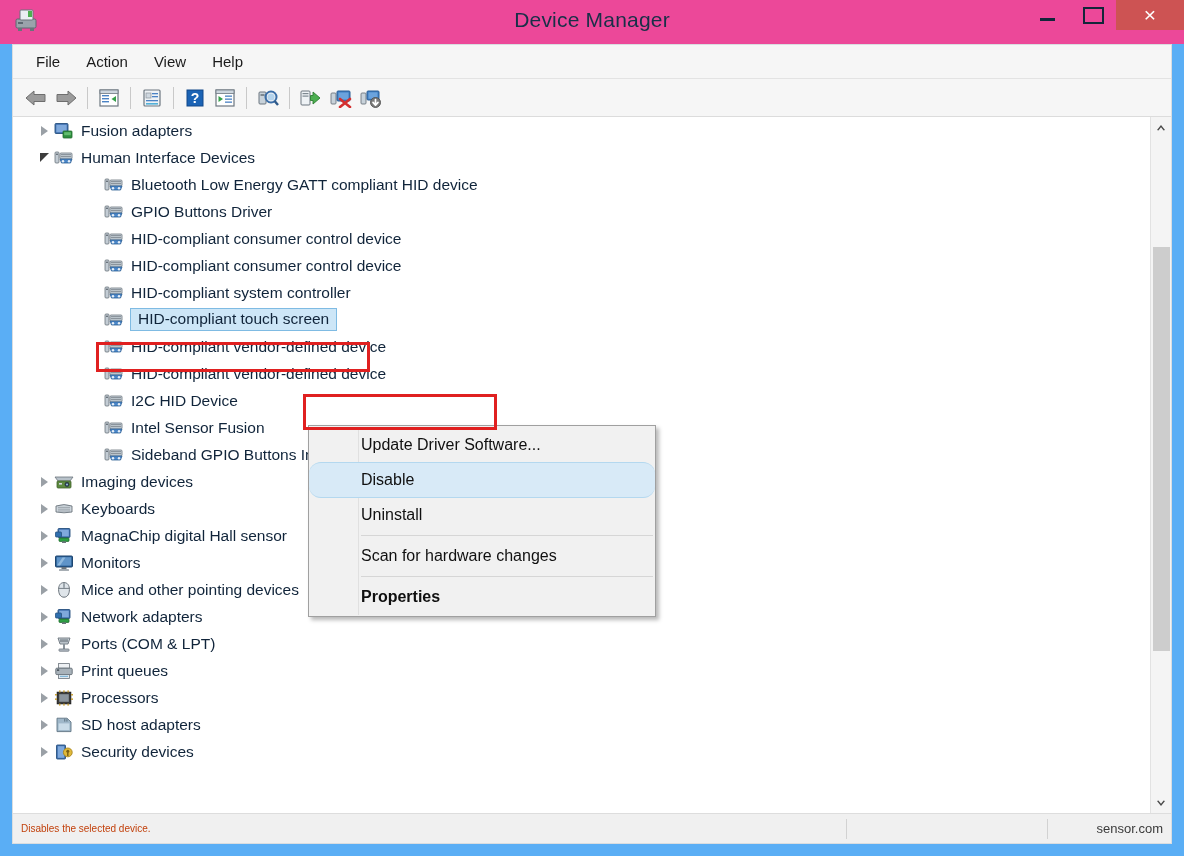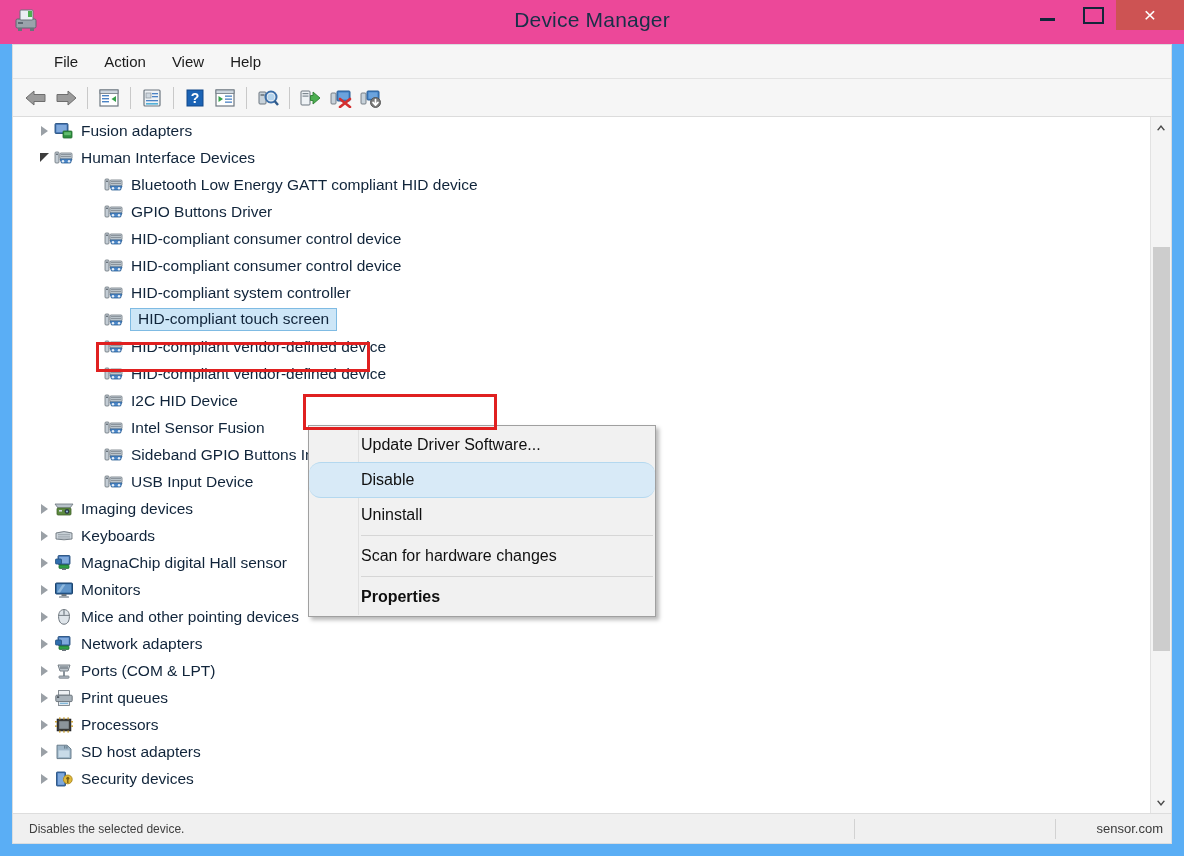--- a/index.html
+++ b/index.html
@@ -76,21 +76,21 @@
     box-sizing: border-box;
   }
 
   
   .menubar {
     position: absolute; left: 0; top: 0;
     width: 100%; height: 34px;
     background: #f6f6f6;
     border-bottom: 1px solid #e3e3e3;
     display: flex; align-items: center;
-    padding-left: 28px;
+    padding-left: 10px;
     box-sizing: border-box;
   }
   .menu-item {
     padding: 4px 13px;
     font-size: 15px;
     color: #1b1b1b;
     cursor: default;
   }
 
   
@@ -204,23 +204,22 @@
     position: absolute;
     left: 0; bottom: 0;
     width: 100%; height: 30px;
     background: #f0f0f0;
     border-top: 1px solid #dddddd;
     box-sizing: border-box;
     display: flex; align-items: center;
   }
   .status-pane1 {
     width: 833px; padding-left: 8px;
-    font-size: 12px; color: #404040;
+    font-size: 10px; color: #c2410c;
     box-sizing: border-box;
-    margin-left: 8px;
   }
   .status-div { width: 1px; height: 20px; background: #d2d2d2; }
   .status-pane2 { width: 200px; }
   .status-pane3 {
     flex: 1;
     text-align: right;
     padding-right: 8px;
     font-size: 13px;
     color: #3a3a3a;
   }
@@ -606,36 +605,20 @@
                 <rect x="6" y="4" width="12" height="6" rx="1" fill="#cfd8e0" stroke="#6b747c" stroke-width="0.8"></rect>
                 <rect x="7" y="5" width="10" height="1.3" fill="#8b949c"></rect>
                 <rect x="7" y="7" width="10" height="1.3" fill="#8b949c"></rect>
                 <path d="M6 10 L18 10 L16.5 14 L7.5 14 Z" fill="#4a86c8" stroke="#2f5f93" stroke-width="0.8"></path>
                 <circle cx="9" cy="12.2" r="1.2" fill="#e8f0f8"></circle>
                 <circle cx="15" cy="12.2" r="1.2" fill="#e8f0f8"></circle>
               </svg>
             </span>
             <span class="lbl">Sideband GPIO Buttons Injection Device</span>
           </div>
-          <div class="node depth1">
-            <span class="twisty"></span>
-            <span class="ico">
-              <svg width="20" height="18" viewBox="0 0 20 18">
-                <rect x="1" y="3" width="4" height="11" rx="1" fill="#c3ccd4" stroke="#6b747c" stroke-width="0.8"></rect>
-                <rect x="2" y="4.6" width="2" height="1.4" fill="#6b747c"></rect>
-                <rect x="6" y="4" width="12" height="6" rx="1" fill="#cfd8e0" stroke="#6b747c" stroke-width="0.8"></rect>
-                <rect x="7" y="5" width="10" height="1.3" fill="#8b949c"></rect>
-                <rect x="7" y="7" width="10" height="1.3" fill="#8b949c"></rect>
-                <path d="M6 10 L18 10 L16.5 14 L7.5 14 Z" fill="#4a86c8" stroke="#2f5f93" stroke-width="0.8"></path>
-                <circle cx="9" cy="12.2" r="1.2" fill="#e8f0f8"></circle>
-                <circle cx="15" cy="12.2" r="1.2" fill="#e8f0f8"></circle>
-              </svg>
-            </span>
-            <span class="lbl">USB Input Device</span>
-          </div>
           <div class="node depth0">
             <span class="twisty">
               <span class="tw-collapsed"></span>
             </span>
             <span class="ico">
               <svg width="20" height="18" viewBox="0 0 20 18">
                 <path d="M1 4 L19 4 L16 8 L4 8 Z" fill="#b8c2ca" stroke="#6b747c" stroke-width="0.8"></path>
                 <rect x="3" y="8" width="14" height="7" rx="1" fill="#5d8a3f" stroke="#3f6129" stroke-width="0.8"></rect>
                 <circle cx="13" cy="11.5" r="2.4" fill="#2b3b46"></circle>
                 <circle cx="13" cy="11.5" r="1.1" fill="#8fb6d8"></circle>

